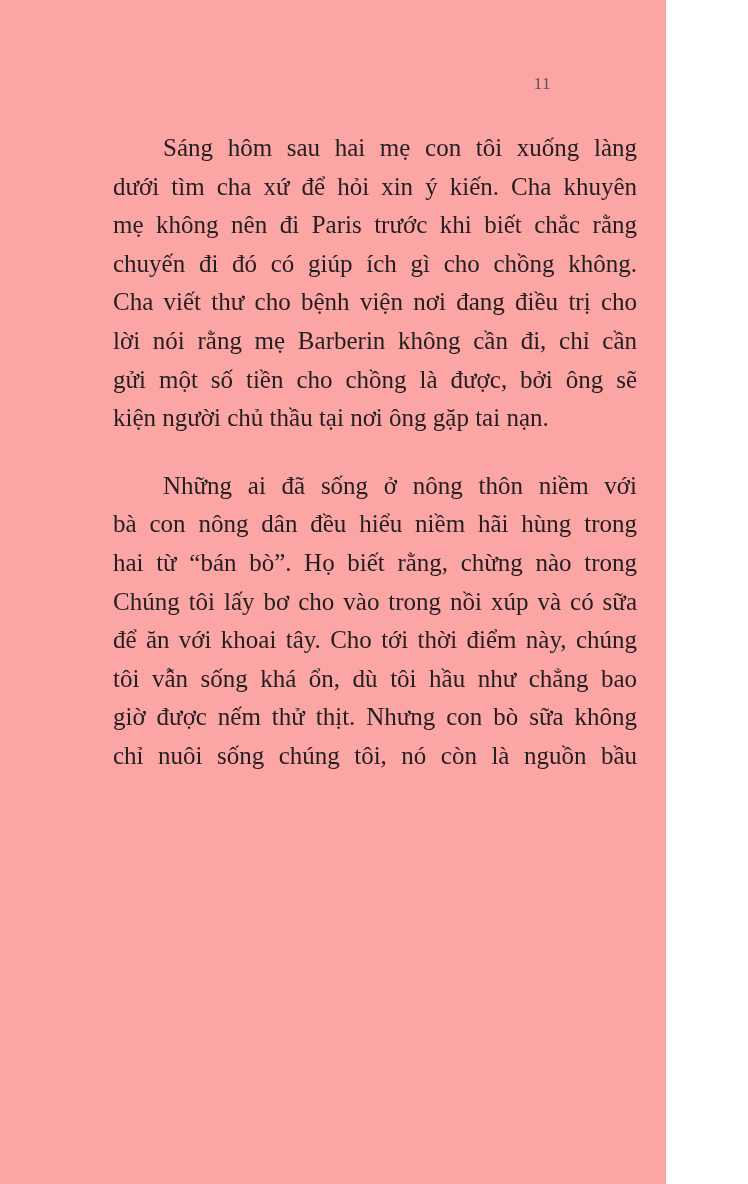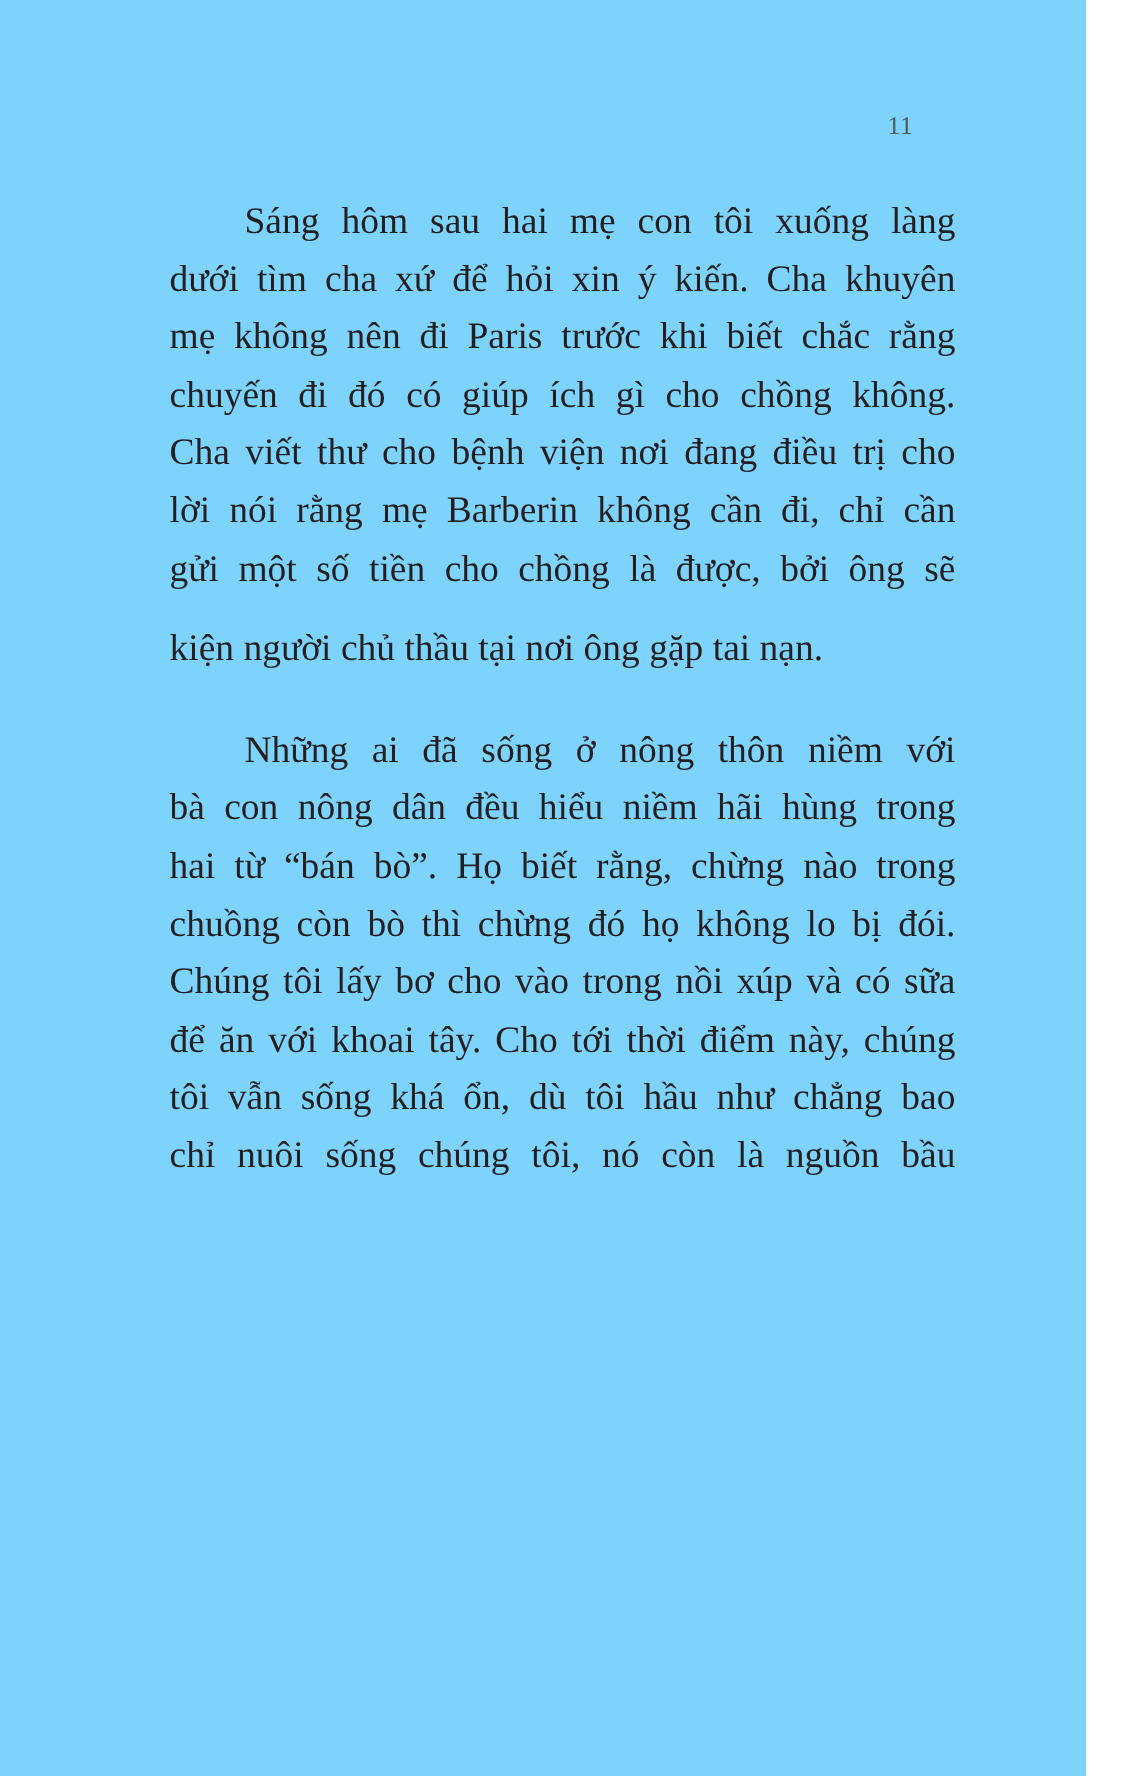--- a/index.html
+++ b/index.html
@@ -9,23 +9,23 @@
     }
     body {
       width: 748px;
       height: 1184px;
       position: relative;
       overflow: hidden;
     }
     .page {
       position: absolute;
       left: 0; top: 0;
-      width: 724px;
+      width: 666px;
       height: 1184px;
-      background: #7dd3fc;
+      background: #fca5a5;
     }
     .page-number {
       position: absolute;
       top: 74px;
       right: 115px;
       font-family: "Liberation Serif", "DejaVu Serif", serif;
       font-size: 17px;
       color: #555555;
       letter-spacing: 0.5px;
     }
@@ -45,21 +45,20 @@
     }
     .line {
       display: block;
       text-align: justify;
       text-align-last: justify;
       white-space: nowrap;
       height: 38.6px;
     }
     .line.last {
       text-align-last: left;
-      margin-top: 15px;
     }
     .line.indent {
       padding-left: 50px;
     }
   </style>
 </head>
 <body>
 
 <div class="page">
   <div class="page-number">11</div>
@@ -75,21 +74,21 @@
       <span class="line">lời nói rằng mẹ Barberin không cần đi, chỉ cần</span>
       <span class="line">gửi một số tiền cho chồng là được, bởi ông sẽ</span>
       <span class="line last">kiện người chủ thầu tại nơi ông gặp tai nạn.</span>
     </p>
 
 
     <p class="paragraph">
       <span class="line indent">Những ai đã sống ở nông thôn niềm với</span>
       <span class="line">bà con nông dân đều hiểu niềm hãi hùng trong</span>
       <span class="line">hai từ “bán bò”. Họ biết rằng, chừng nào trong</span>
-      <span class="line">chuồng còn bò thì chừng đó họ không lo bị đói.</span>
       <span class="line">Chúng tôi lấy bơ cho vào trong nồi xúp và có sữa</span>
       <span class="line">để ăn với khoai tây. Cho tới thời điểm này, chúng</span>
       <span class="line">tôi vẫn sống khá ổn, dù tôi hầu như chẳng bao</span>
+      <span class="line">giờ được nếm thử thịt. Nhưng con bò sữa không</span>
       <span class="line">chỉ nuôi sống chúng tôi, nó còn là nguồn bầu</span>
     </p>
 
   </div>
 </div>
 
 </body></html>

